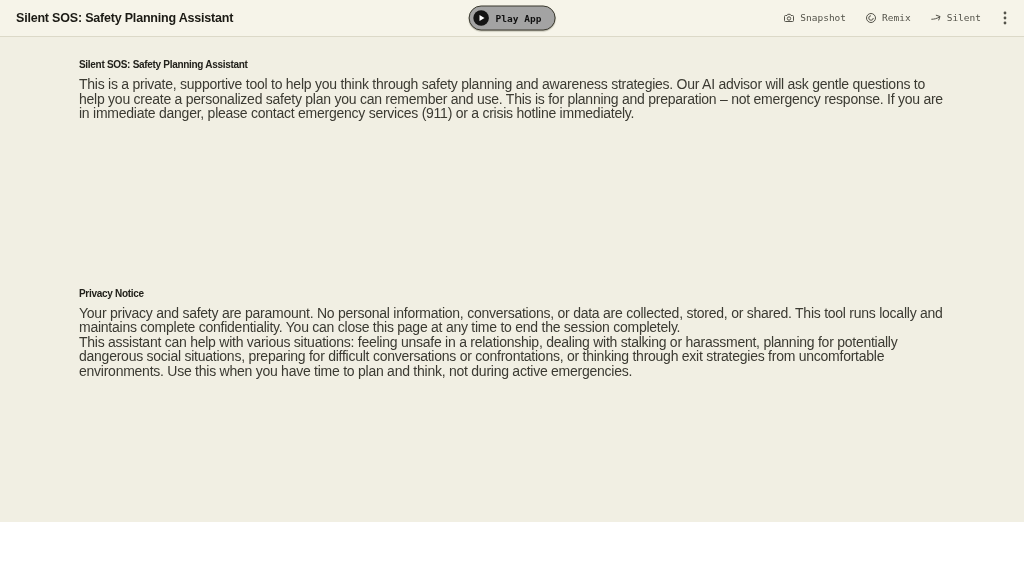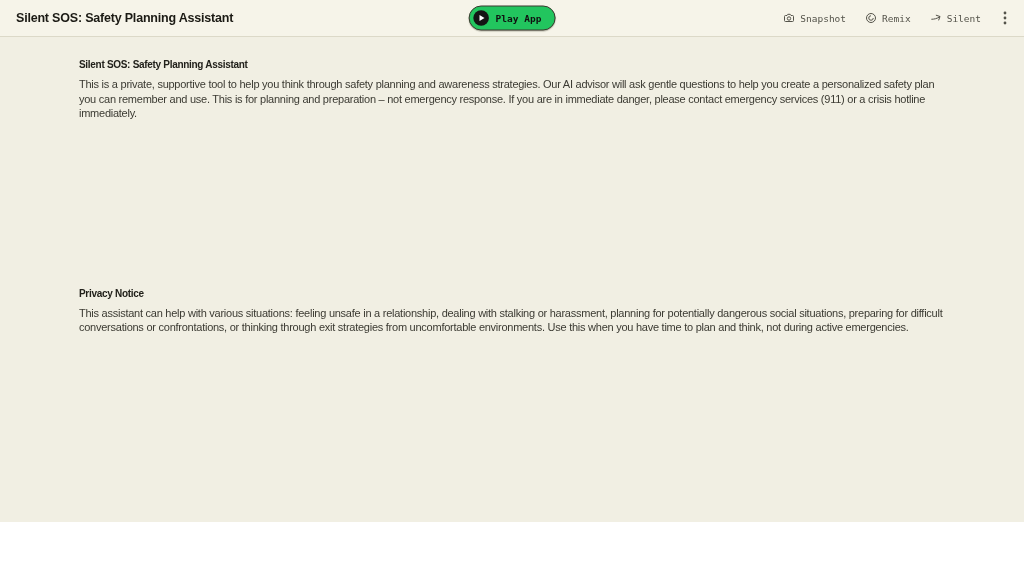--- a/index.html
+++ b/index.html
@@ -26,41 +26,40 @@
     color: #1b1a14;
     white-space: nowrap;
   }
   .play-btn {
     position: absolute;
     left: 50%; top: 50%;
     transform: translate(-50%, -50%);
     display: inline-flex;
     align-items: center;
     gap: 6px;
-    background: #22c55e;
+    background: #a3a3a3;
     border: 1.5px solid #3a392e;
     border-radius: 999px;
     padding: 3px 13px 3px 3px;
     font-family: "DejaVu Sans Mono", monospace;
     font-size: 9.5px;
     font-weight: 700;
     color: #101010;
     cursor: pointer;
     box-shadow: 0 1px 1px rgba(60,60,40,0.35);
   }
   .play-btn svg { display: block; }
   .actions {
     margin-left: auto;
     display: flex;
     align-items: center;
     gap: 19px;
   }
   .action {
     display: inline-flex;
-    align-items: center;
     gap: 5px;
     background: none;
     border: none;
     padding: 0;
     font-family: "DejaVu Sans Mono", monospace;
     font-size: 9.5px;
     color: #54534a;
     cursor: pointer;
     white-space: nowrap;
   }
@@ -79,21 +78,21 @@
   }
   .sec h2 {
     margin: 0 0 7px 0;
     font-size: 10px;
     font-weight: 700;
     letter-spacing: -0.3px;
     color: #22211b;
   }
   .sec p {
     margin: 0;
-    font-size: 11px;
+    font-size: 14px;
     letter-spacing: -0.25px;
     line-height: 14.5px;
     color: #3b3a32;
     max-width: 868px;
   }
   .sec-intro   { margin-bottom: 167px; }
   .sec-privacy { }
 </style>
 </head>
 <body>
@@ -155,18 +154,19 @@
 </header>
 
 <main class="content">
   <section class="sec sec-intro">
     <h2>Silent SOS: Safety Planning Assistant</h2>
     <p>This is a private, supportive tool to help you think through safety planning and awareness strategies. Our AI advisor will ask gentle questions to help you create a personalized safety plan you can remember and use. This is for planning and preparation – not emergency response. If you are in immediate danger, please contact emergency services (911) or a crisis hotline immediately.</p>
   </section>
 
   <section class="sec sec-privacy">
     <h2>Privacy Notice</h2>
+    <p>Your privacy and safety are paramount. No personal information, conversations, or data are collected, stored, or shared. This tool runs locally and maintains complete confidentiality. You can close this page at any time to end the session completely.</p>
   </section>
 
   <section class="sec sec-when">
     <p>This assistant can help with various situations: feeling unsafe in a relationship, dealing with stalking or harassment, planning for potentially dangerous social situations, preparing for difficult conversations or confrontations, or thinking through exit strategies from uncomfortable environments. Use this when you have time to plan and think, not during active emergencies.</p>
   </section>
 </main>
 
 </body></html>

